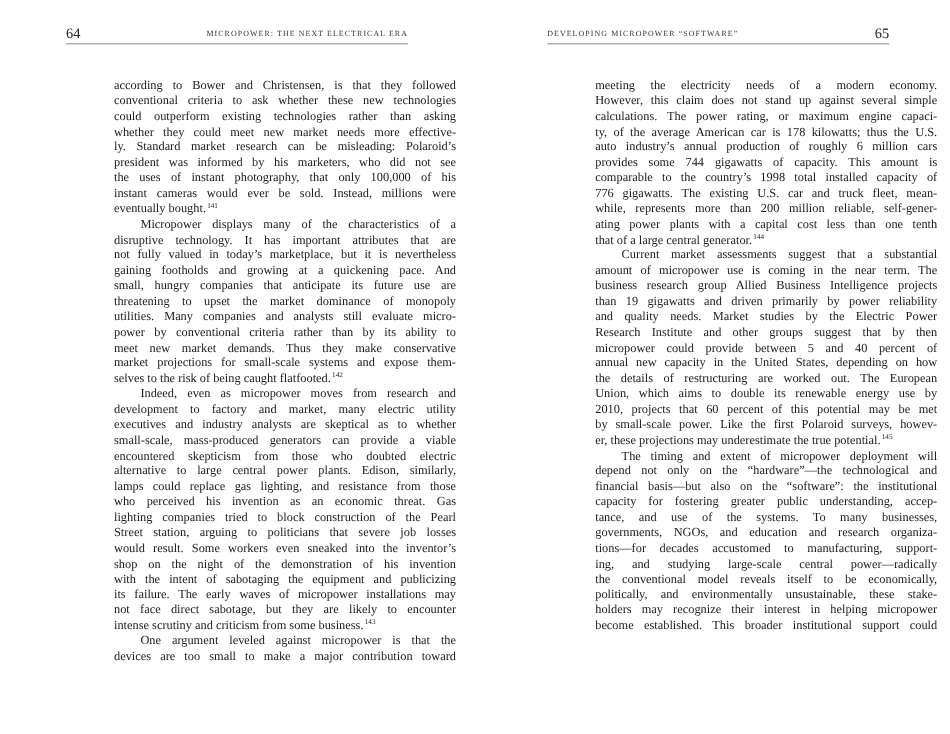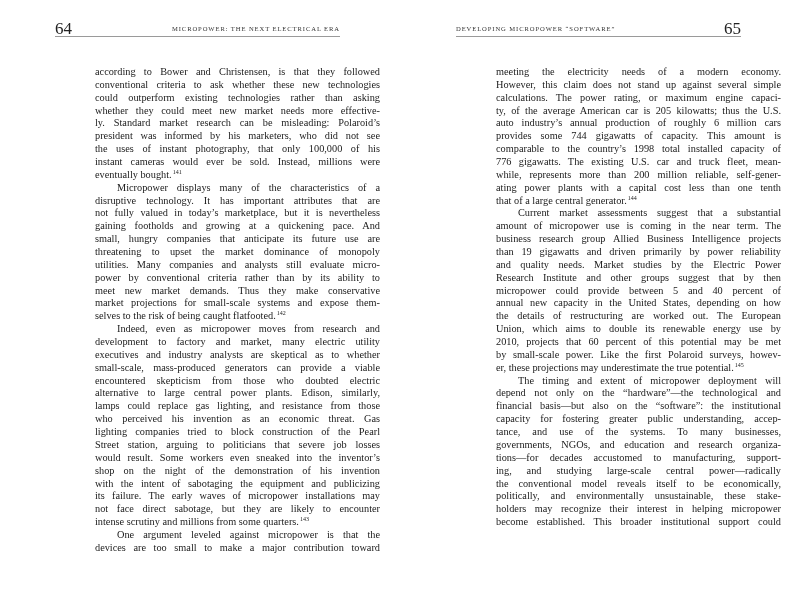--- a/index.html
+++ b/index.html
@@ -28,21 +28,21 @@
       position: absolute;
       top: 22px;
       left: 0;
       width: 285px;
       height: 14px;
       border-bottom: 1.6px solid #9a9a9a;
     }
     .folio {
       position: absolute;
       top: 0;
-      font-size: 17px;
+      font-size: 12px;
       line-height: 13px;
       color: #222;
     }
     .page-left .folio { left: 0; }
     .page-right .folio { right: 0; }
     .head-title {
       position: absolute;
       top: 3px;
       font-size: 6.6px;
       letter-spacing: 0.9px;
@@ -120,36 +120,36 @@
       <span class="line"><span>alternative to large central power plants. Edison, similarly,</span></span>
       <span class="line"><span>lamps could replace gas lighting, and resistance from those</span></span>
       <span class="line"><span>who perceived his invention as an economic threat. Gas</span></span>
       <span class="line"><span>lighting companies tried to block construction of the Pearl</span></span>
       <span class="line"><span>Street station, arguing to politicians that severe job losses</span></span>
       <span class="line"><span>would result. Some workers even sneaked into the inventor’s</span></span>
       <span class="line"><span>shop on the night of the demonstration of his invention</span></span>
       <span class="line"><span>with the intent of sabotaging the equipment and publicizing</span></span>
       <span class="line"><span>its failure. The early waves of micropower installations may</span></span>
       <span class="line"><span>not face direct sabotage, but they are likely to encounter</span></span>
-      <span class="line last"><span>intense scrutiny and millions from some quarters.</span><sup class="fn">143</sup></span>
+      <span class="line last"><span>intense scrutiny and criticism from some business.</span><sup class="fn">143</sup></span>
       <span class="line indent"><span>One argument leveled against micropower is that the</span></span>
       <span class="line"><span>devices are too small to make a major contribution toward</span></span>
     </div>
 </div>
 
 <div class="page page-right">
   <div class="running-head">
     <span class="head-title">DEVELOPING MICROPOWER “SOFTWARE”</span>
     <span class="folio">65</span>
   </div>
   <div class="body-text">
       <span class="line"><span>meeting the electricity needs of a modern economy.</span></span>
       <span class="line"><span>However, this claim does not stand up against several simple</span></span>
       <span class="line"><span>calculations. The power rating, or maximum engine capaci-</span></span>
-      <span class="line"><span>ty, of the average American car is 205 kilowatts; thus the U.S.</span></span>
+      <span class="line"><span>ty, of the average American car is 178 kilowatts; thus the U.S.</span></span>
       <span class="line"><span>auto industry’s annual production of roughly 6 million cars</span></span>
       <span class="line"><span>provides some 744 gigawatts of capacity. This amount is</span></span>
       <span class="line"><span>comparable to the country’s 1998 total installed capacity of</span></span>
       <span class="line"><span>776 gigawatts. The existing U.S. car and truck fleet, mean-</span></span>
       <span class="line"><span>while, represents more than 200 million reliable, self-gener-</span></span>
       <span class="line"><span>ating power plants with a capital cost less than one tenth</span></span>
       <span class="line last"><span>that of a large central generator.</span><sup class="fn">144</sup></span>
       <span class="line indent"><span>Current market assessments suggest that a substantial</span></span>
       <span class="line"><span>amount of micropower use is coming in the near term. The</span></span>
       <span class="line"><span>business research group Allied Business Intelligence projects</span></span>

